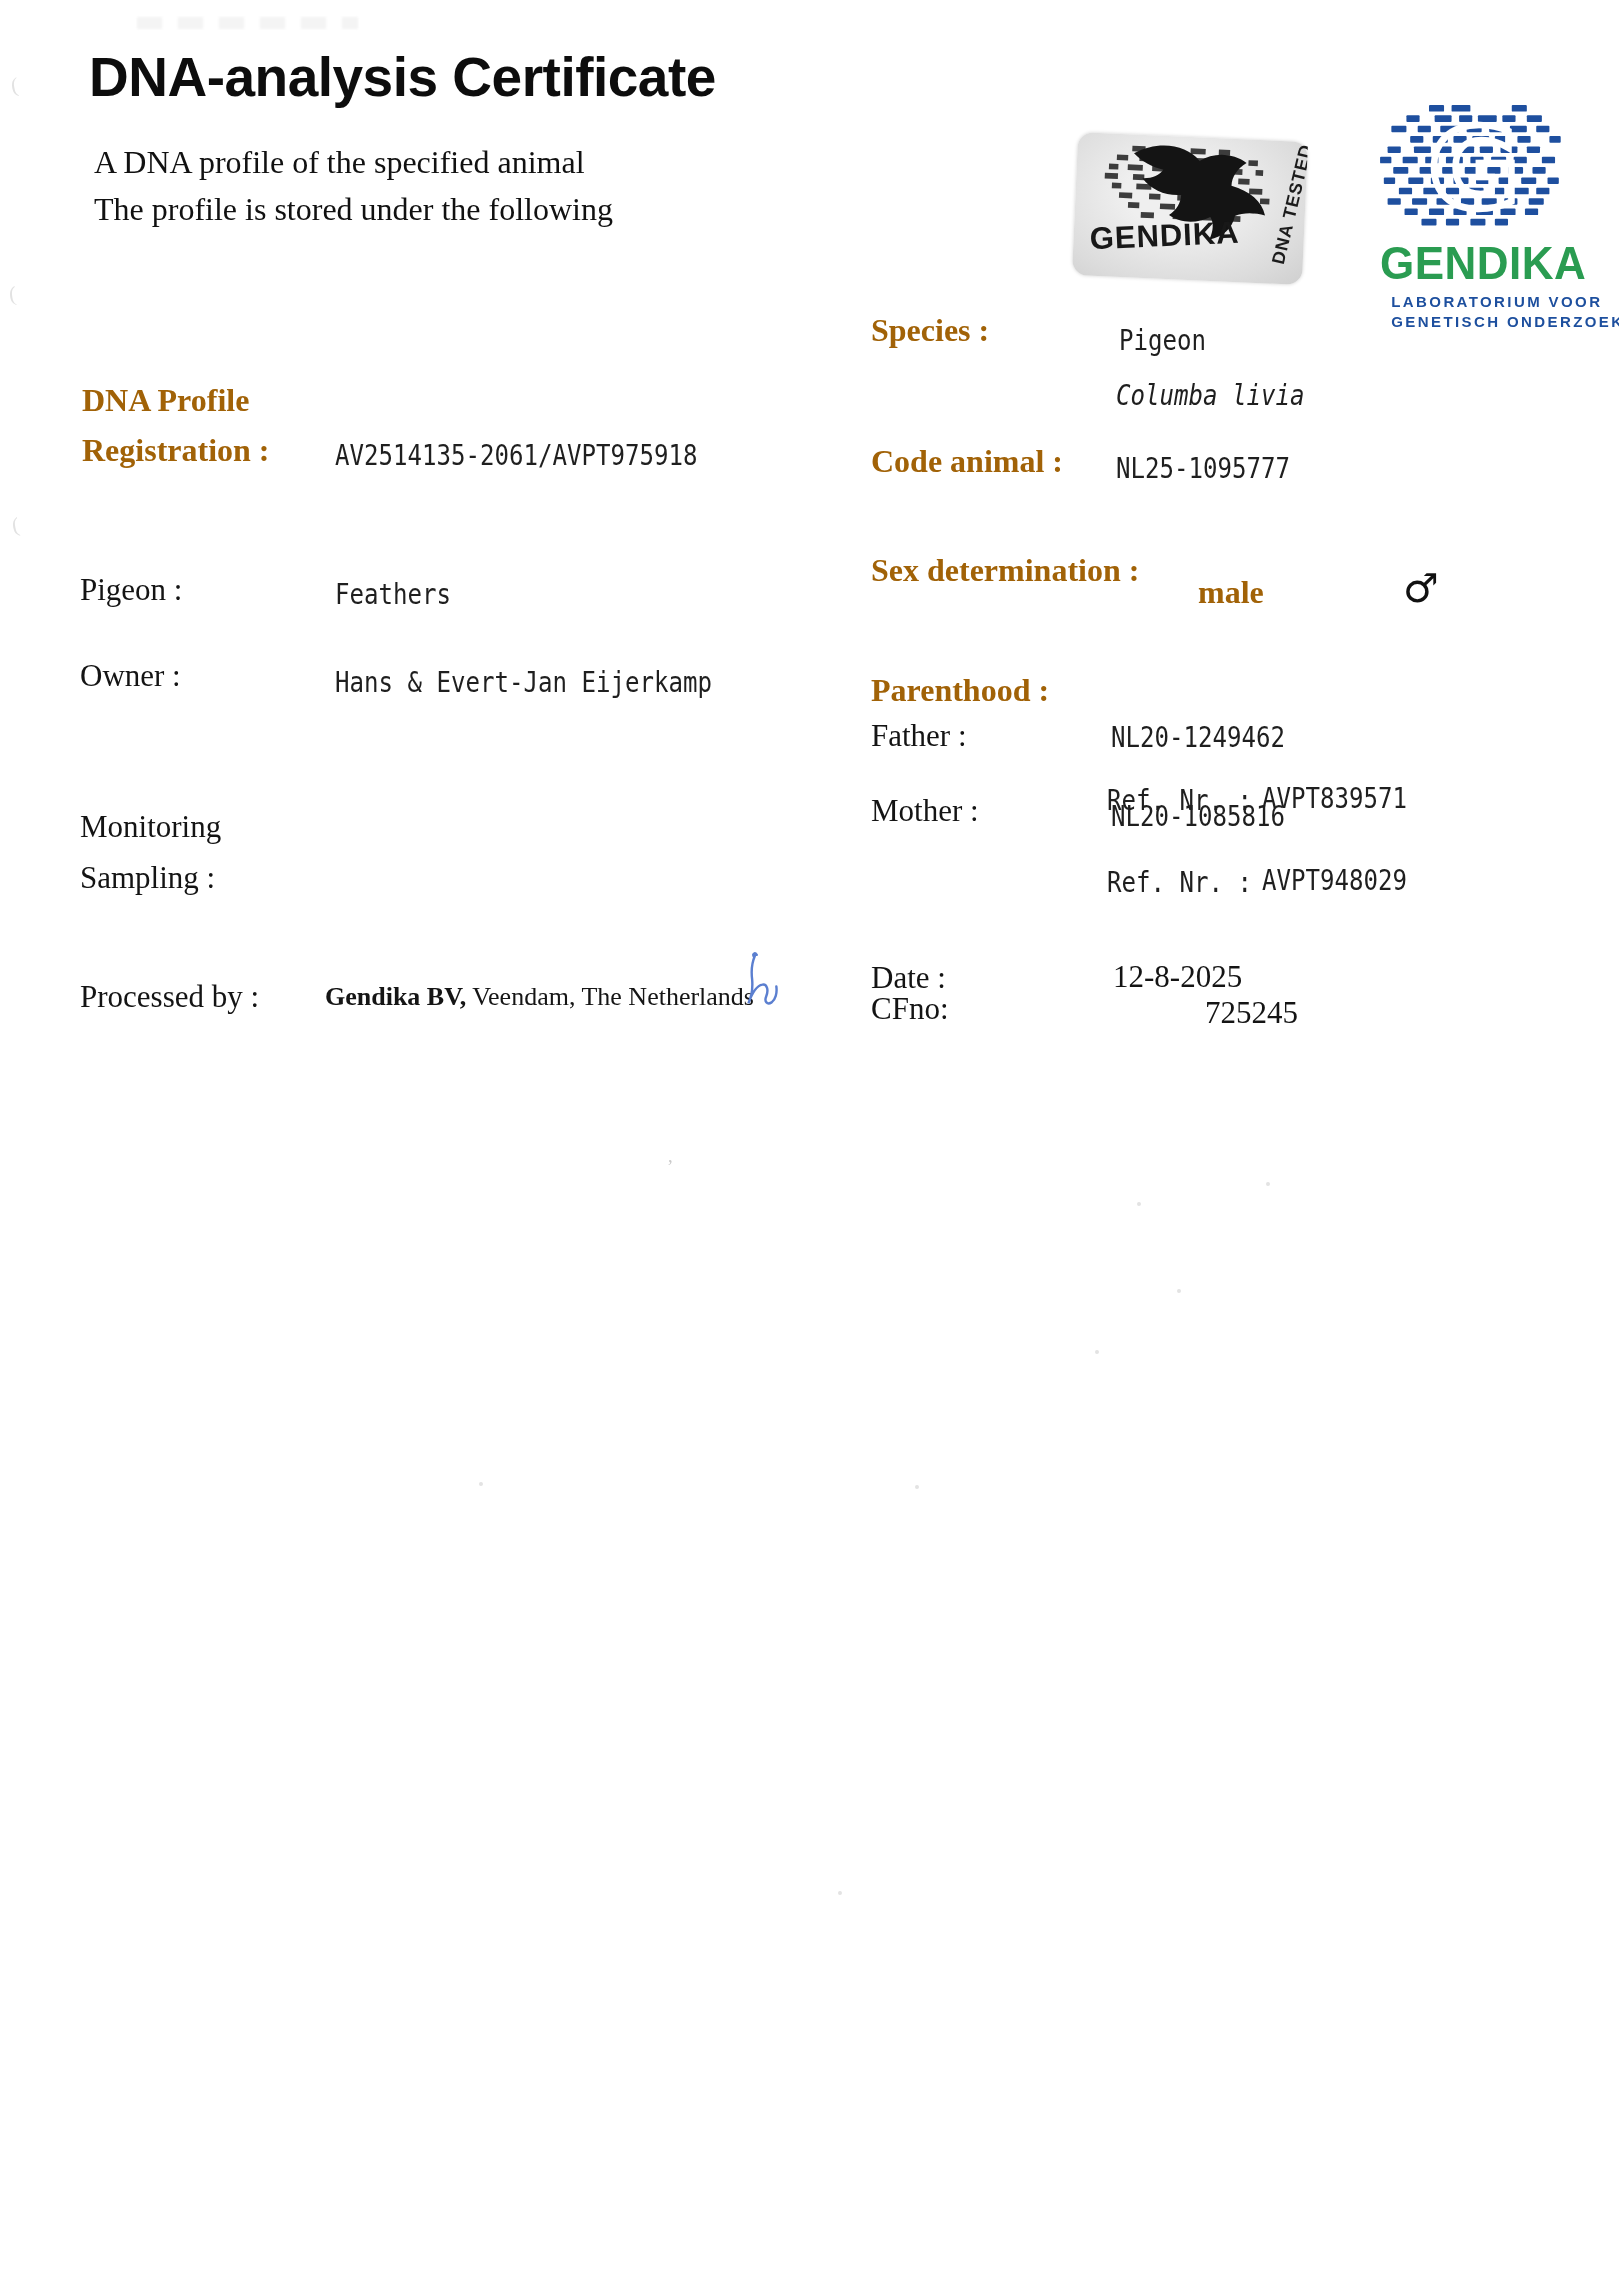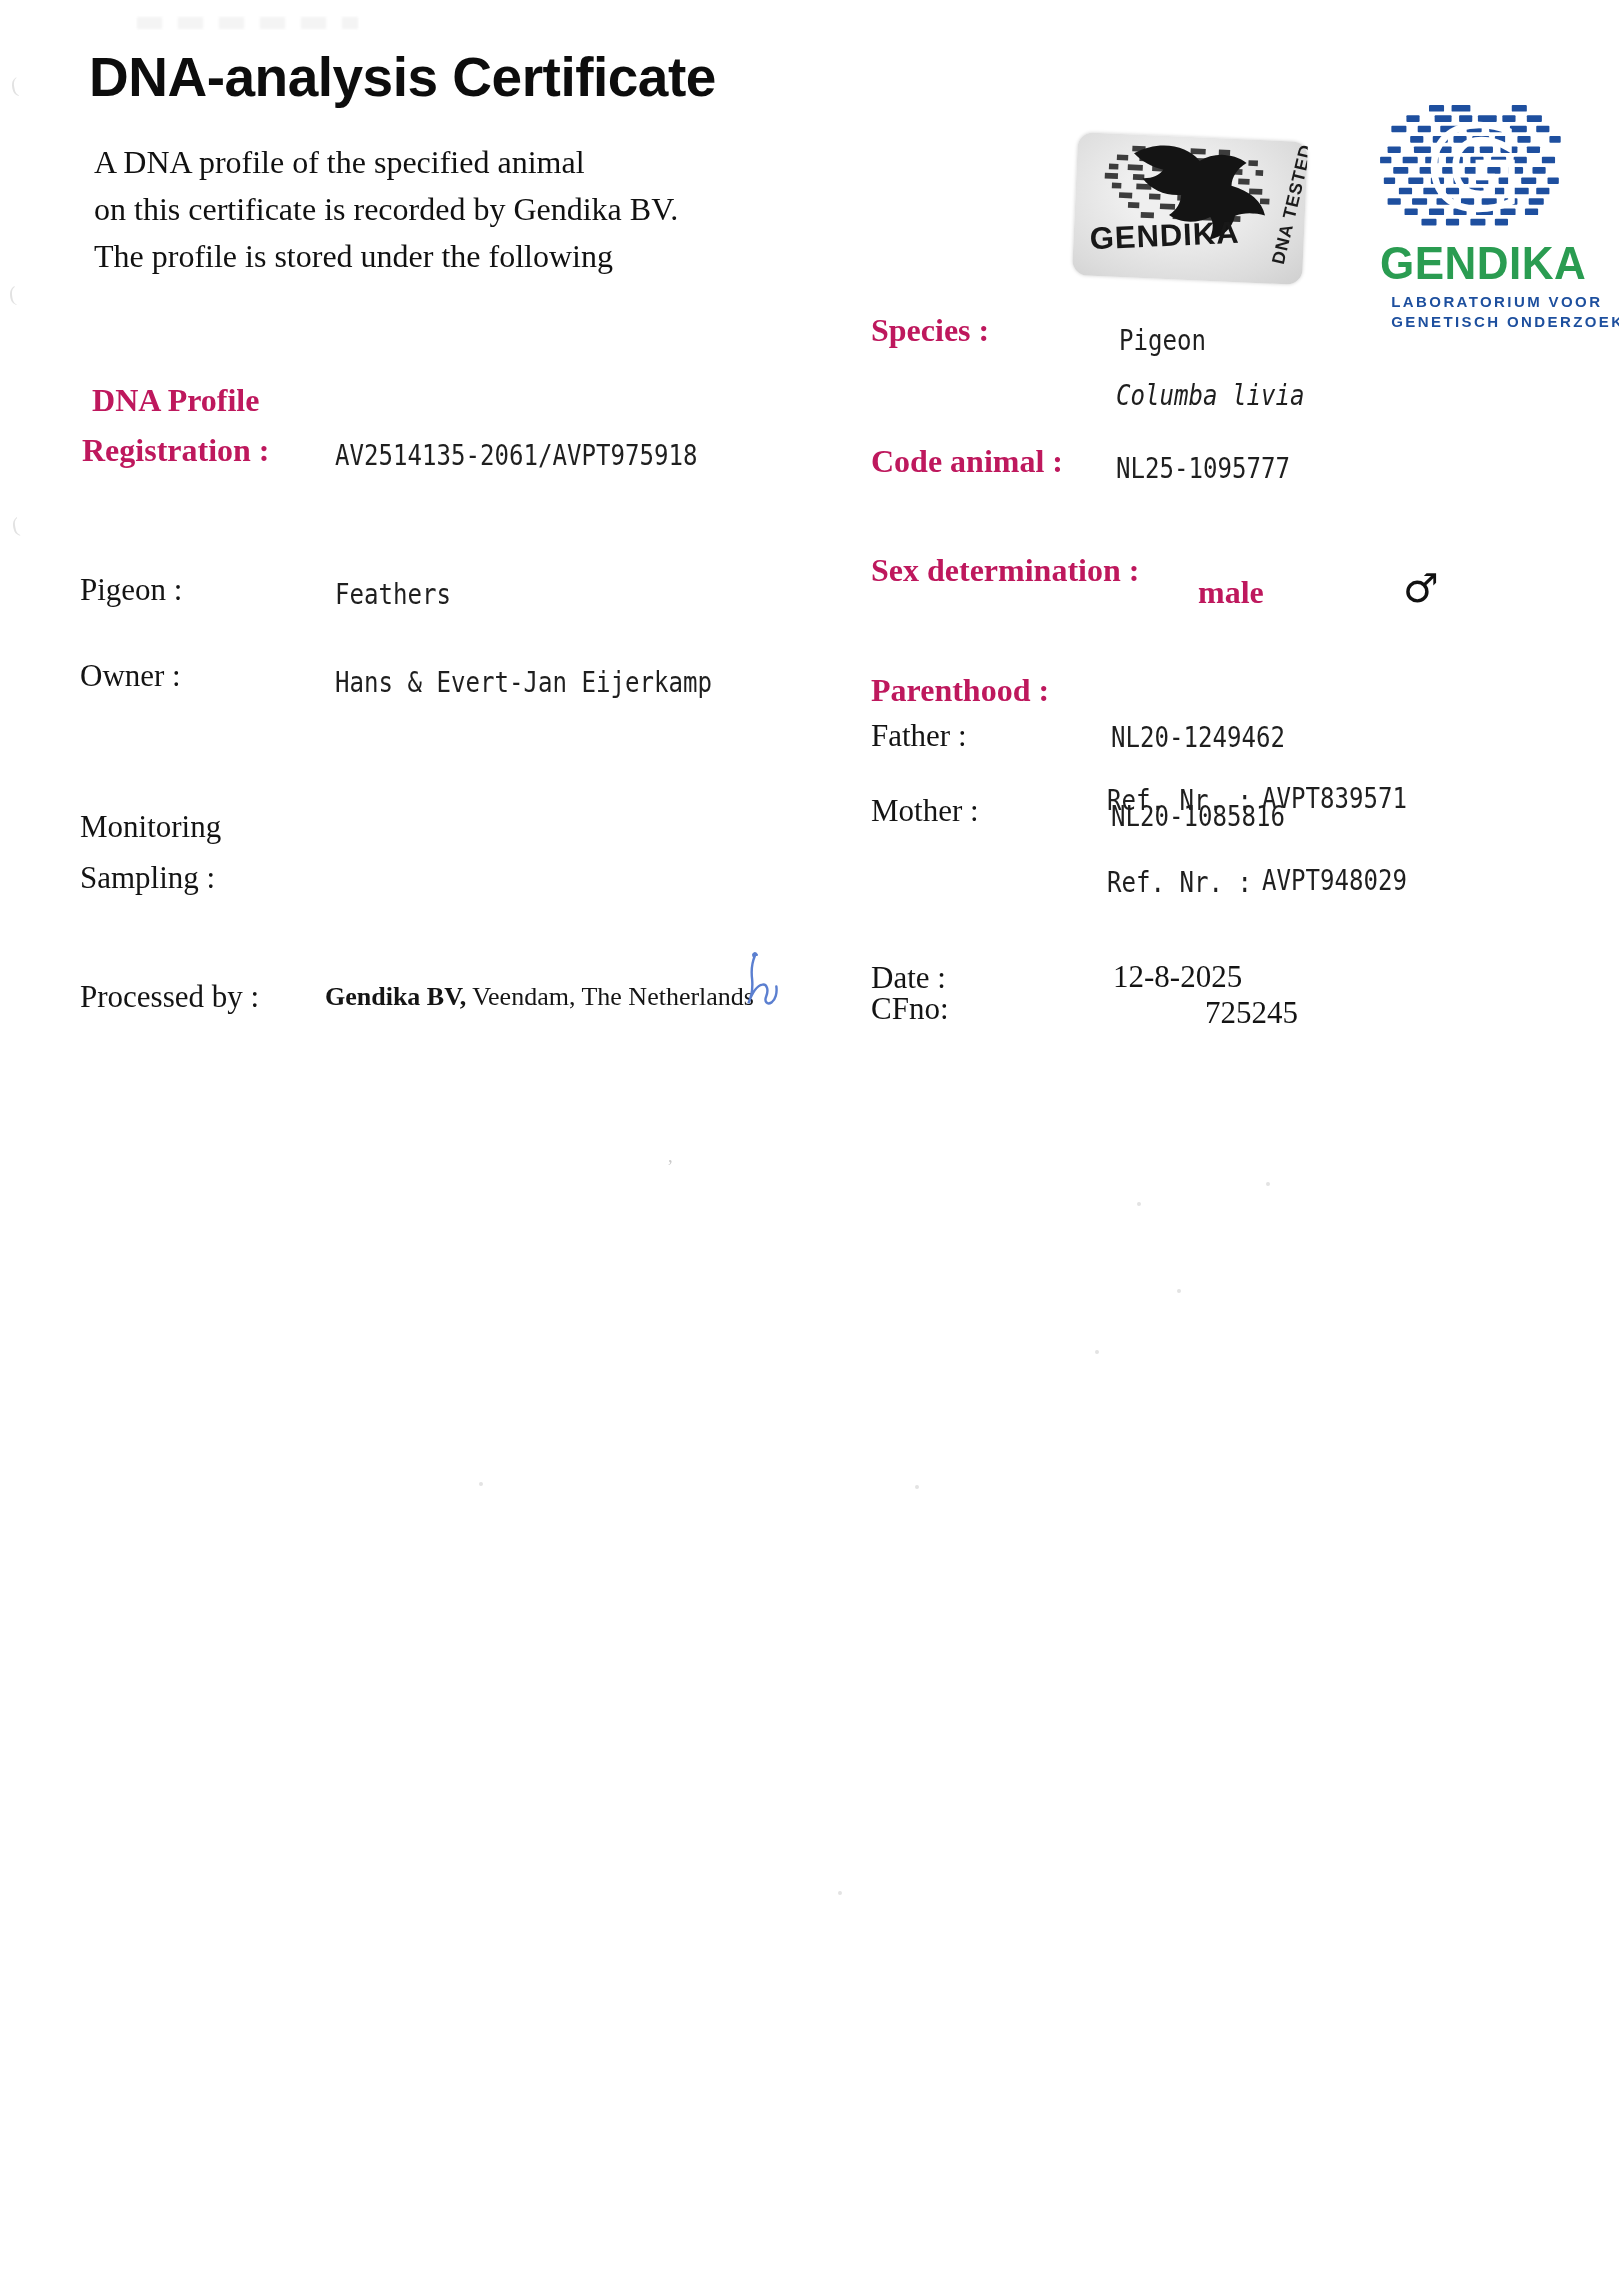--- a/index.html
+++ b/index.html
@@ -5,21 +5,21 @@
   html,body{margin:0;padding:0;background:#ffffff;}
   body{width:1620px;height:2292px;position:relative;overflow:hidden;
        font-family:"Liberation Serif", serif;color:#151515;}
   .abs{position:absolute;}
 
   
   .doc-title{font-family:"Liberation Sans", sans-serif;font-weight:bold;
              font-size:55px;letter-spacing:-0.5px;color:#0d0d0d;white-space:nowrap;text-align:right;}
   .intro{font-size:32px;line-height:47px;color:#111;}
   .lbl{font-size:31px;color:#141414;white-space:nowrap;}
-  .lbl-b{font-size:32px;font-weight:bold;color:#be185d;white-space:nowrap;text-align:center;}
+  .lbl-b{font-size:32px;font-weight:bold;color:#a16207;white-space:nowrap;}
   .serif-val{font-size:31px;color:#141414;white-space:nowrap;}
   .fill{font-family:"DejaVu Sans Mono", monospace;font-size:28px;color:#1f1f1f;
         display:inline-block;transform:scaleX(0.86);transform-origin:left center;
         white-space:nowrap;}
   .fill-i{font-style:italic;}
   .male-sym{font-family:"DejaVu Sans", sans-serif;font-size:40px;color:#111;}
 
   
   .sticker{left:1075px;top:137px;width:230px;height:143px;
            transform:rotate(2.5deg);border-radius:15px;
@@ -56,21 +56,20 @@
 <div class="abs speck" style="left:1177px;top:1289px;"></div>
 <div class="abs speck" style="left:1095px;top:1350px;"></div>
 <div class="abs speck" style="left:915px;top:1485px;"></div>
 <div class="abs speck" style="left:479px;top:1482px;"></div>
 <div class="abs speck" style="left:838px;top:1891px;"></div>
 
 <h1 class="abs doc-title" style="left:89px;top:45px;margin:0;">DNA-analysis Certificate</h1>
 
 <div class="abs intro" style="left:94px;top:139px;">
   <div>A DNA profile of the specified animal</div>
-  <div>on this certificate is recorded by Gendika BV.</div>
   <div>The profile is stored under the following</div>
 </div>
 
 <div class="abs sticker">
   <svg width="230" height="143" viewBox="0 0 244 152">
 
     <g fill="#161616" opacity="0.82">
       <rect x="58" y="12" width="14" height="6"></rect>
         <rect x="84" y="12" width="20" height="6"></rect>
         <rect x="120" y="12" width="16" height="6"></rect>

